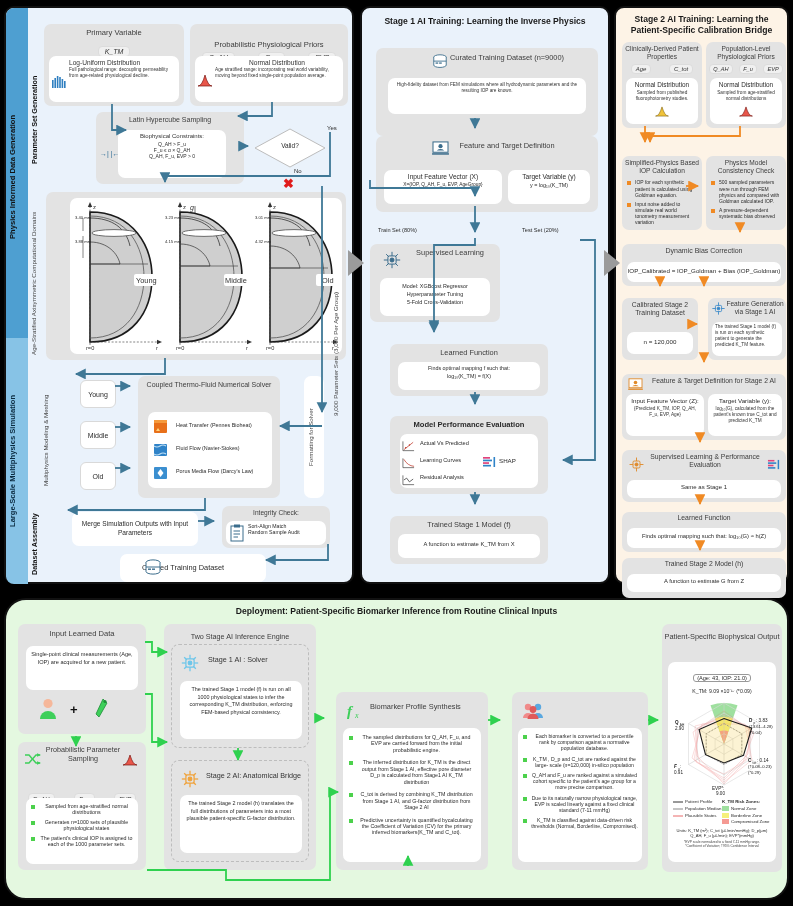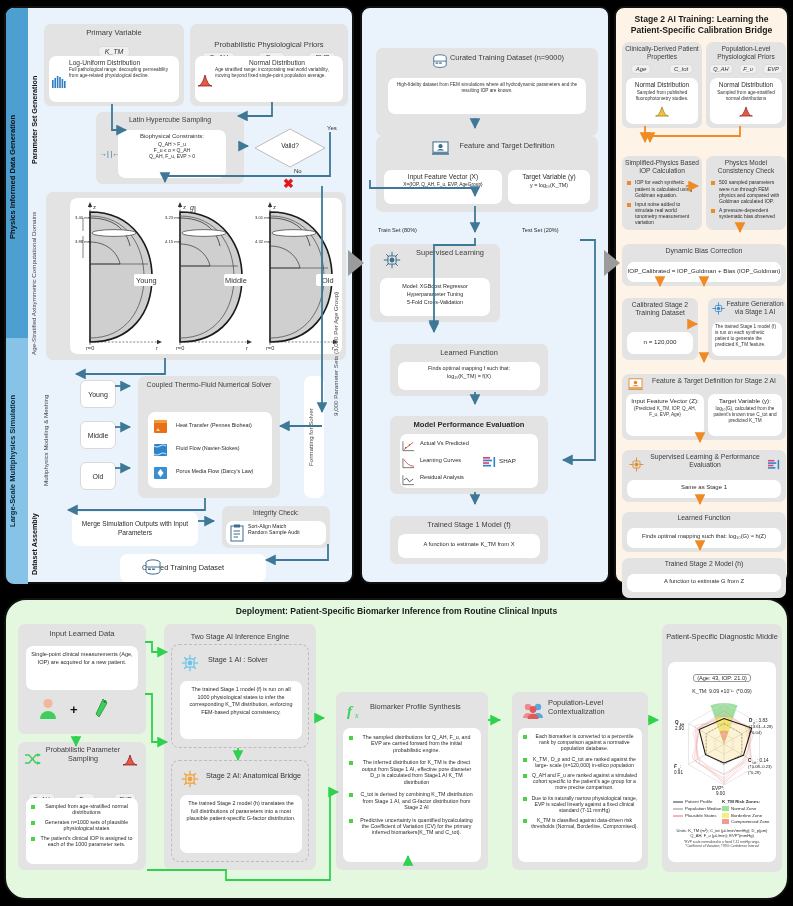--- a/index.html
+++ b/index.html
@@ -273,20 +273,21 @@
             <line x1="2" y1="8" x2="16" y2="8" stroke="#3b6d8c"></line>
             <rect x="4" y="9.5" width="3" height="1.4" fill="#3b6d8c"></rect>
             <rect x="8" y="9.5" width="3" height="1.4" fill="#3b6d8c"></rect>
           </svg>
       </div>
       <div style="font-size:7.4px;text-align:left;padding-top:9px;padding-left:22px;">Curated Training Dataset</div>
     </div>
   </div>
 
   <div class="panel panel-blue" style="left:360px; top:6px; width:250px; height:578px;">
+    <div class="sect-title" style="padding:8px 14px 0;">Stage 1 AI Training: Learning the Inverse Physics</div>
 
     <div class="gbox" style="position:absolute;left:14px;top:40px;width:222px;height:88px;">
       <div style="position:absolute;left:56px;top:6px;">
         <svg width="16" height="16" viewBox="0 0 18 18">
             <ellipse cx="9" cy="3.5" rx="7" ry="2.6" fill="#fff" stroke="#3b6d8c"></ellipse>
             <path d="M2 3.5 v9 a7 2.6 0 0 0 14 0 v-9" fill="#fff" stroke="#3b6d8c"></path>
             <line x1="2" y1="8" x2="16" y2="8" stroke="#3b6d8c"></line>
             <rect x="4" y="9.5" width="3" height="1.4" fill="#3b6d8c"></rect>
             <rect x="8" y="9.5" width="3" height="1.4" fill="#3b6d8c"></rect>
           </svg>
@@ -669,32 +670,31 @@
       <div style="position:absolute;left:10px;top:10px;">
         <svg width="22" height="18" viewBox="0 0 22 18">
             <circle cx="6" cy="5" r="3.2" fill="#f08a8a"></circle>
             <path d="M1 16 a5 5 0 0 1 10 0z" fill="#f08a8a"></path>
             <circle cx="16" cy="5" r="3.2" fill="#5aa8e0"></circle>
             <path d="M11 16 a5 5 0 0 1 10 0z" fill="#5aa8e0"></path>
             <circle cx="11" cy="7.5" r="3.4" fill="#e05a5a"></circle>
             <path d="M5.5 17 a5.5 5.5 0 0 1 11 0z" fill="#e05a5a"></path>
           </svg>
       </div>
-      <div class="hdr" style="padding:6px 6px 0 36px;font-size:7.4px;text-align:left;line-height:1.25;">Population-Level Contextualization</div>
       <div class="wbox" style="position:absolute;left:6px;top:36px;width:124px;height:134px;padding:5px 4px;">
         <div class="bul bul-g" style="font-size:5.1px;text-align:center;margin-bottom:4px;">Each biomarker is converted to a percentile rank by comparison against a normative population database.</div>
         <div class="bul bul-g" style="font-size:5.1px;text-align:center;margin-bottom:4px;">K_TM , D_p and C_tot are ranked against the large- scale (n=120,000) in-silico population</div>
         <div class="bul bul-g" style="font-size:5.1px;text-align:center;margin-bottom:4px;">Q_AH and F_u are ranked against a simulated cohort specific to the patient's age group for a more precise comparison.</div>
         <div class="bul bul-g" style="font-size:5.1px;text-align:center;margin-bottom:4px;">Due to its naturally narrow physiological range, EVP is scaled linearly against a fixed clinical standard (7-11 mmHg)</div>
         <div class="bul bul-g" style="font-size:5.1px;text-align:center;">K_TM is classified against data-driven risk thresholds (Normal, Borderline, Compromised).</div>
       </div>
     </div>
 
     <div class="gbox" style="position:absolute;left:656px;top:24px;width:120px;height:248px;">
-      <div class="hdr" style="padding-top:8px;font-size:7.4px;line-height:1.3;">Patient-Specific Diagnostic Middle</div>
+      <div class="hdr" style="padding-top:8px;font-size:7.4px;line-height:1.3;">Patient-Specific Biophysical Output</div>
       <div class="wbox" style="position:absolute;left:6px;top:38px;width:108px;height:200px;padding:4px 2px;">
         <div style="text-align:center;">
           <span style="display:inline-block;border:1px solid #999;border-radius:3px;padding:0 3px;font-size:5.6px;">(Age: 43, IOP: 21.0)</span>
         </div>
         <div style="text-align:center;font-size:5.2px;margin-top:3px;">K_TM: 9.09 ×10⁻¹⁷ (*0.09)</div>
 
         <svg width="108" height="100" viewBox="0 0 108 100" style="display:block;margin-top:1px;">
           <defs></defs>
           <g transform="translate(54,48)">
 

